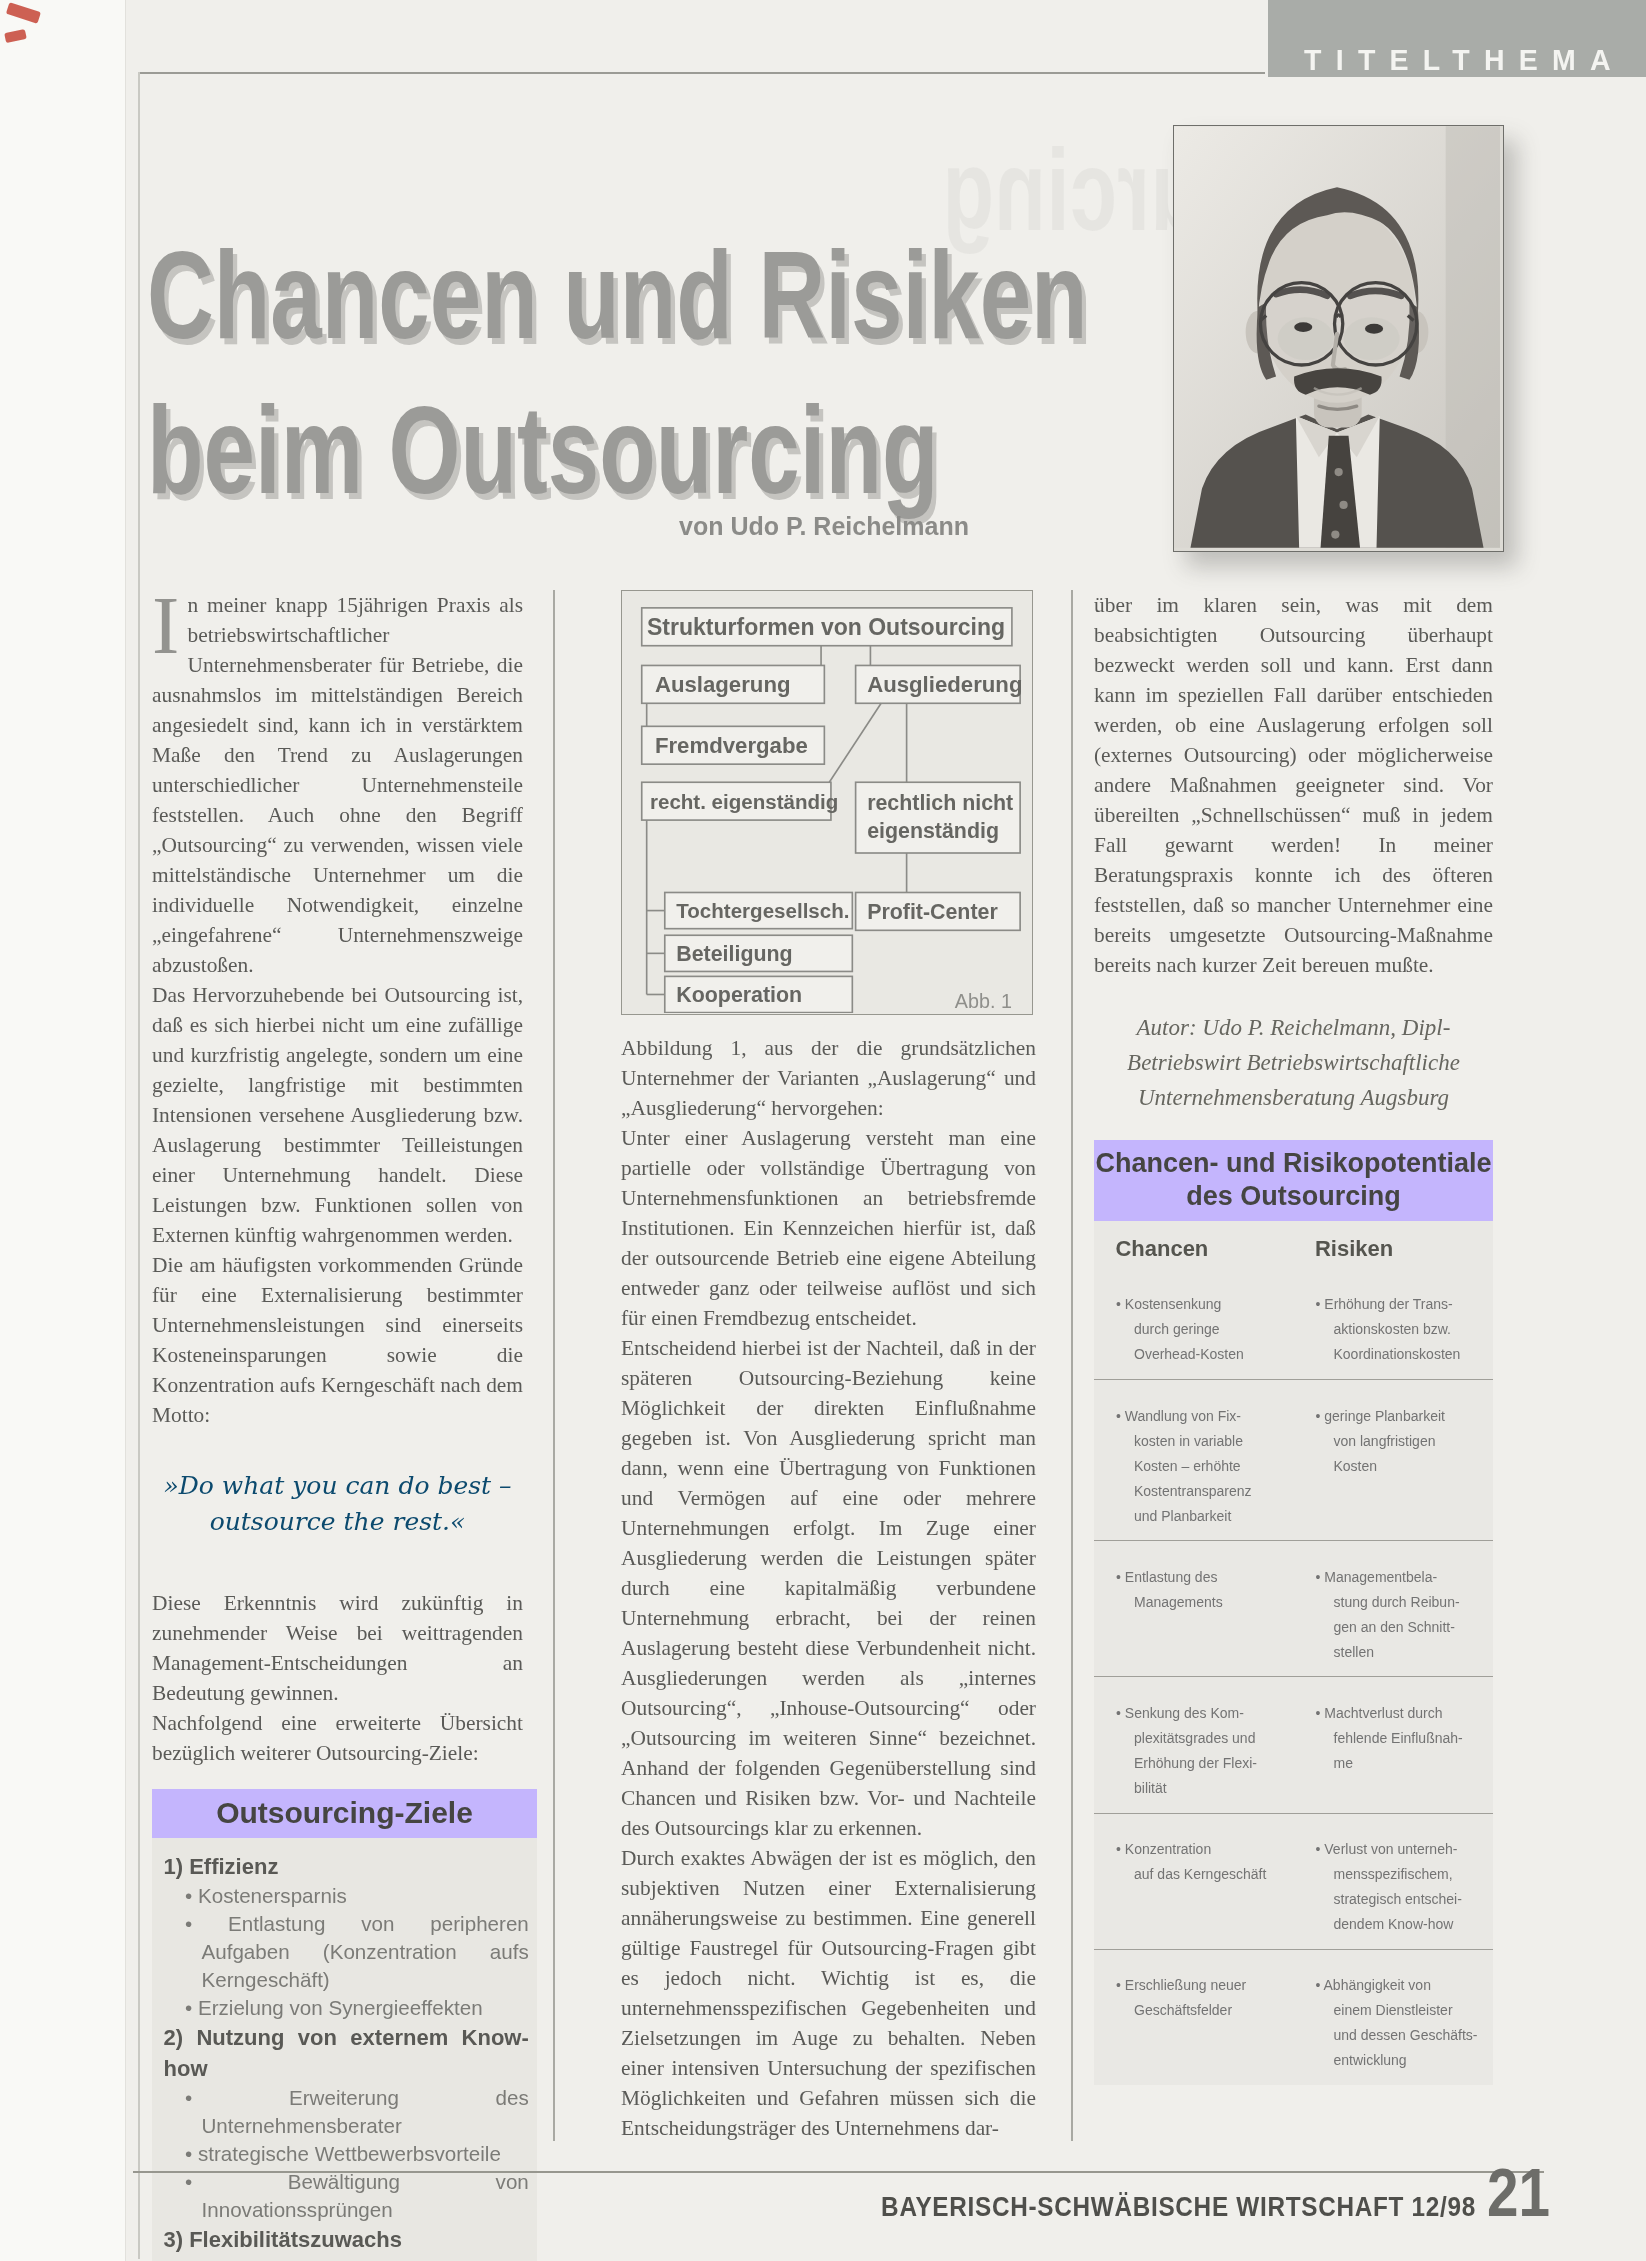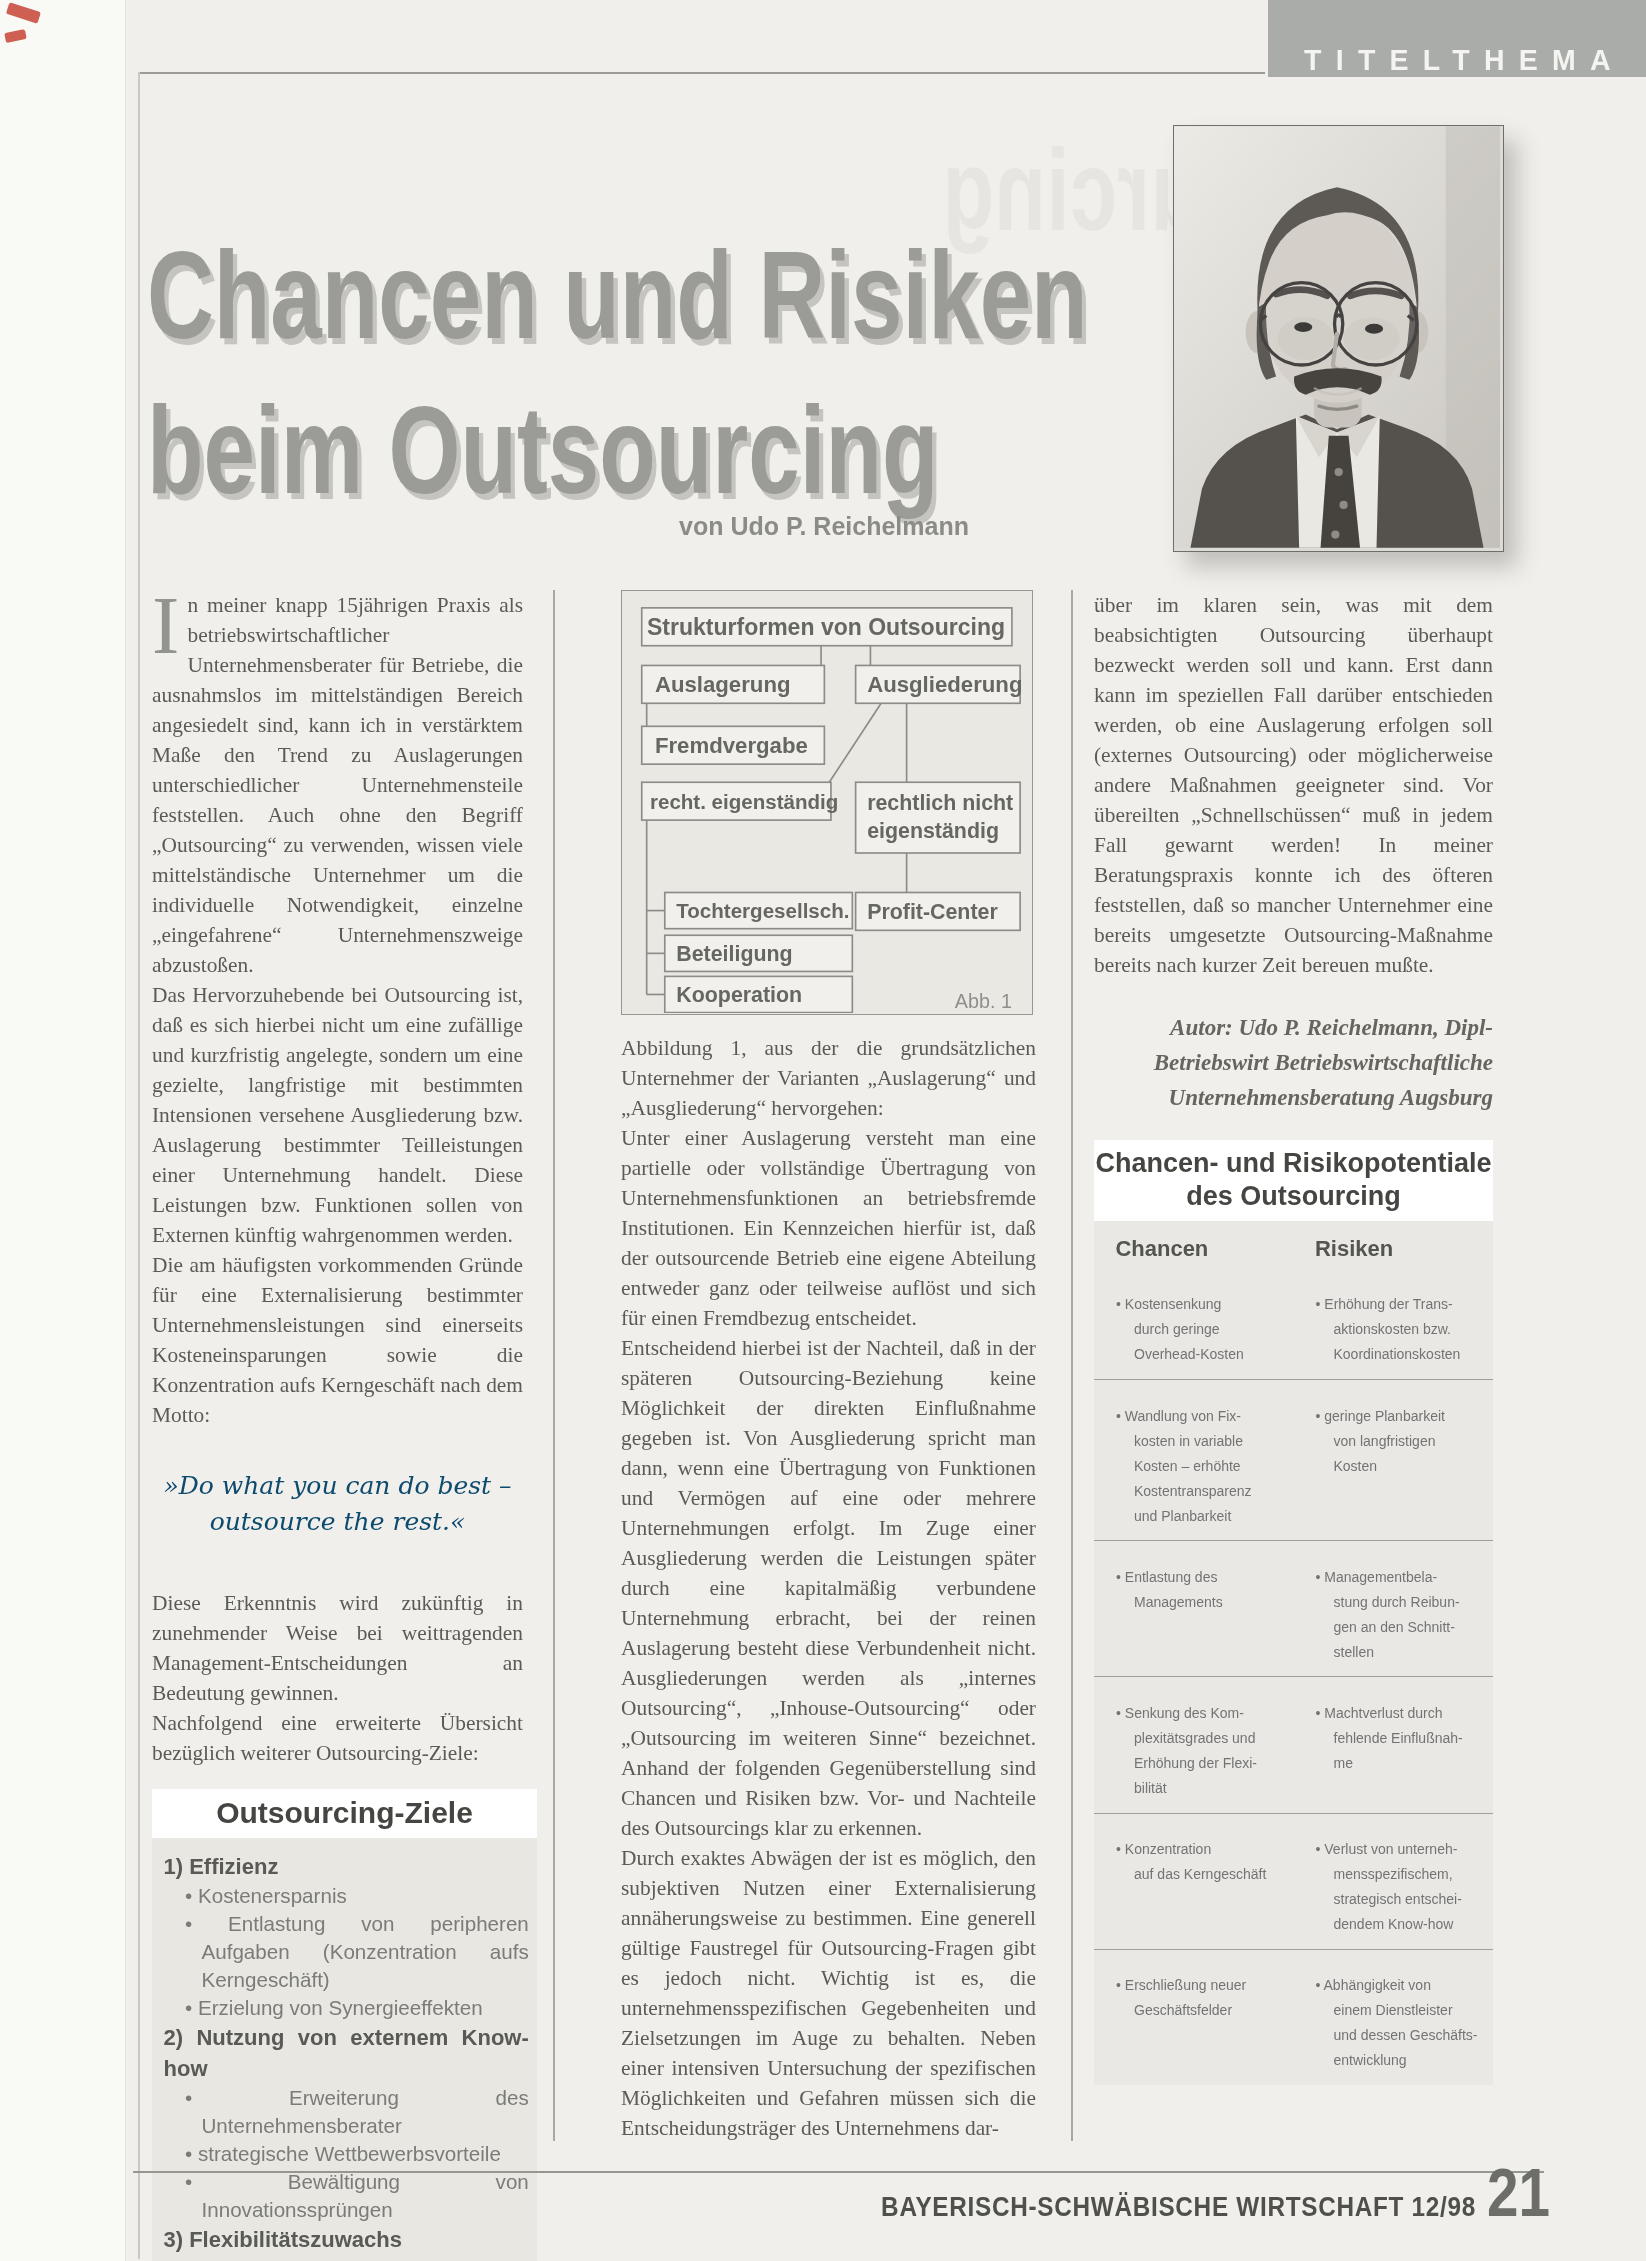--- a/index.html
+++ b/index.html
@@ -27,31 +27,31 @@
   .colsep{width:1.6px;background:#a9a9a3;top:590px;height:1551px;}
   .col{top:590px;font-size:21.4px;line-height:30px;text-align:justify;}
   .col p{margin:0;}
   .col1{left:152px;width:385px;}
   .col1 p{width:371px;}
   .col2{left:621px;width:415px;}
   .col3{left:1094px;width:399px;}
   .dropcap{float:left;font-size:82px;line-height:66px;padding:3.3px 8.2px 0 0;color:#93938f;}
   .quote{margin:38px 0 48px 0 !important;text-align:center;font-style:italic;font-size:25px;line-height:36px;
          color:#0c4a6e;white-space:pre-line;font-family:"DejaVu Serif",serif;width:371px;}
-  .panel-band{background:#ffffff;text-align:center;font-family:"Liberation Sans",sans-serif;font-weight:bold;color:#454542;}
+  .panel-band{background:#c4b5fd;text-align:center;font-family:"Liberation Sans",sans-serif;font-weight:bold;color:#454542;}
   .ziele{margin-top:21.4px;width:385px;}
   .ziele .panel-band{font-size:30px;padding:8.2px 0 10px 0;}
   .ziele-body{background:#e8e7e2;padding:13px 8.2px 18px 11.5px;font-family:"Liberation Sans",sans-serif;color:#7b7b77;}
   .ziele-h{font-weight:bold;font-size:22px;line-height:31px;color:#59595五5;}
   .ziele-h{color:#595955;}
   .ziele-i{font-size:20.6px;line-height:28px;padding-left:38px;text-indent:-16.5px;text-align:justify;}
   .ziele-i::before{content:"• ";}
   .diagram{width:412px;height:425px;background:#e9e8e3;border:1.6px solid #97978f;box-sizing:border-box;}
   .col2 .diagram{margin-bottom:18px;}
-  .author{margin-top:30px !important;font-style:italic;font-size:23px;line-height:35px;color:#66665f;text-align:right;font-weight:bold;}
+  .author{margin-top:30px !important;font-style:italic;font-size:23px;line-height:35px;color:#66665f;text-align:center;}
   .risiko-table{margin-top:25px;width:399px;background:#e9e8e4;font-family:"Liberation Sans",sans-serif;}
   .risiko-table .panel-band{font-size:27px;line-height:33px;padding:6.6px 0 8.2px 0;white-space:pre-line;}
   .tbl-heads{display:flex;padding:13px 0 5px 0;}
   .tbl-heads div{width:50%;font-weight:bold;font-size:22px;color:#55554f;padding-left:21.4px;box-sizing:border-box;}
   .tbl-row{display:flex;padding:5.8px 0;}
   .tbl-row + .tbl-row{border-top:1.6px solid #a09f99;}
   .tbl-cell{width:50%;box-sizing:border-box;padding:5.8px 11.5px 5.8px 40px;text-indent:-18px;
             font-size:14px;line-height:25px;color:#737373;white-space:pre-line;margin-top:12px;}
   .tbl-cell::before{content:"• ";}
   .footer-rule{left:133px;top:2171px;width:1411px;height:1.6px;background:#97978f;}

